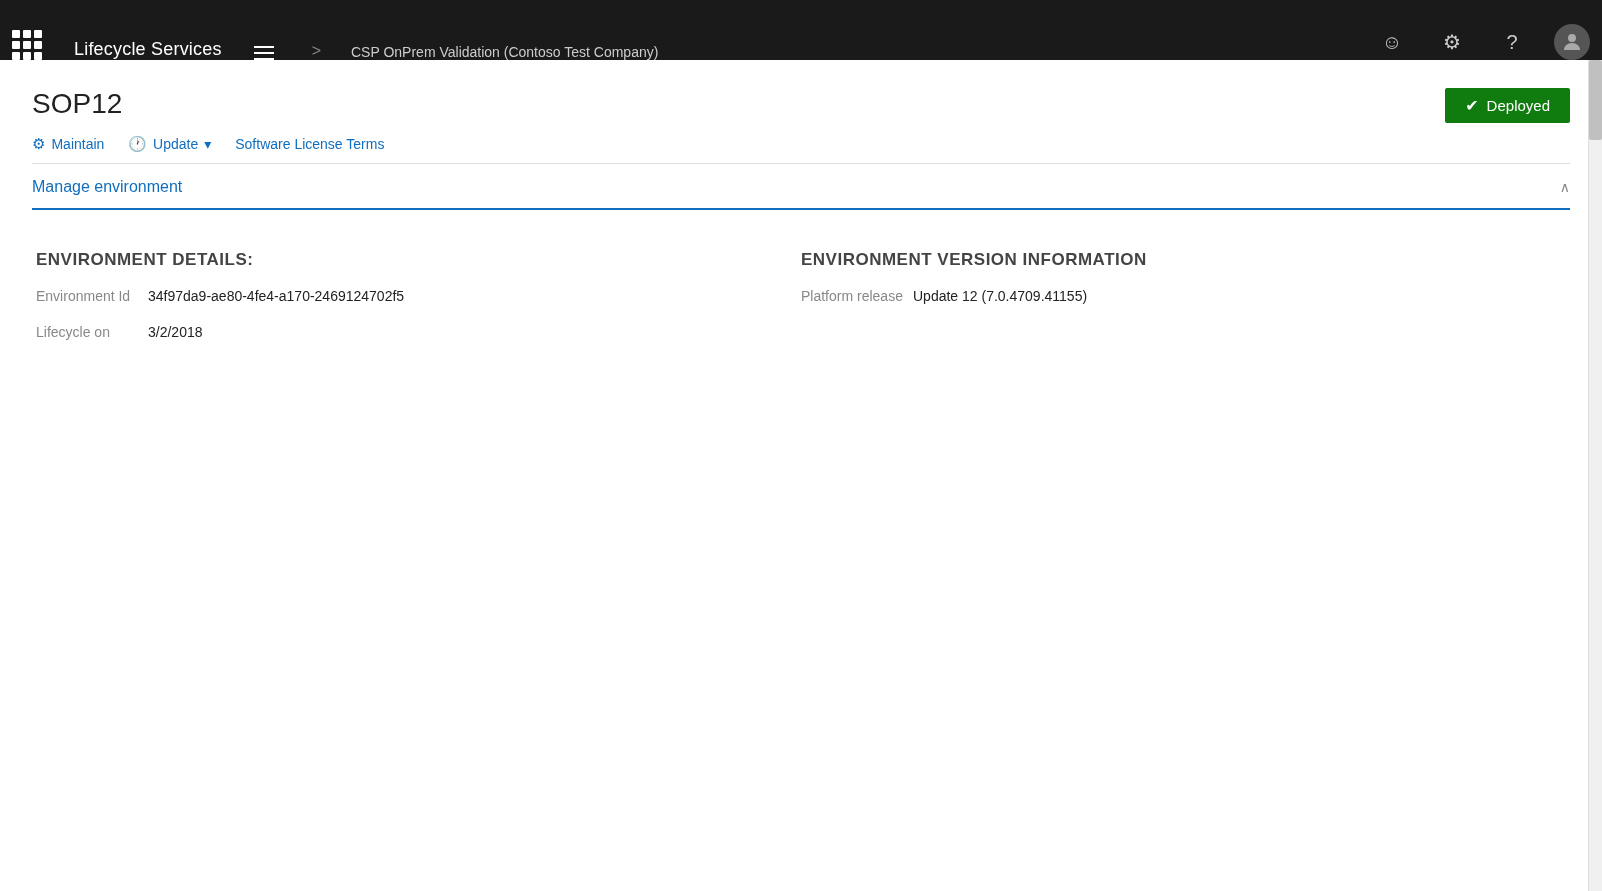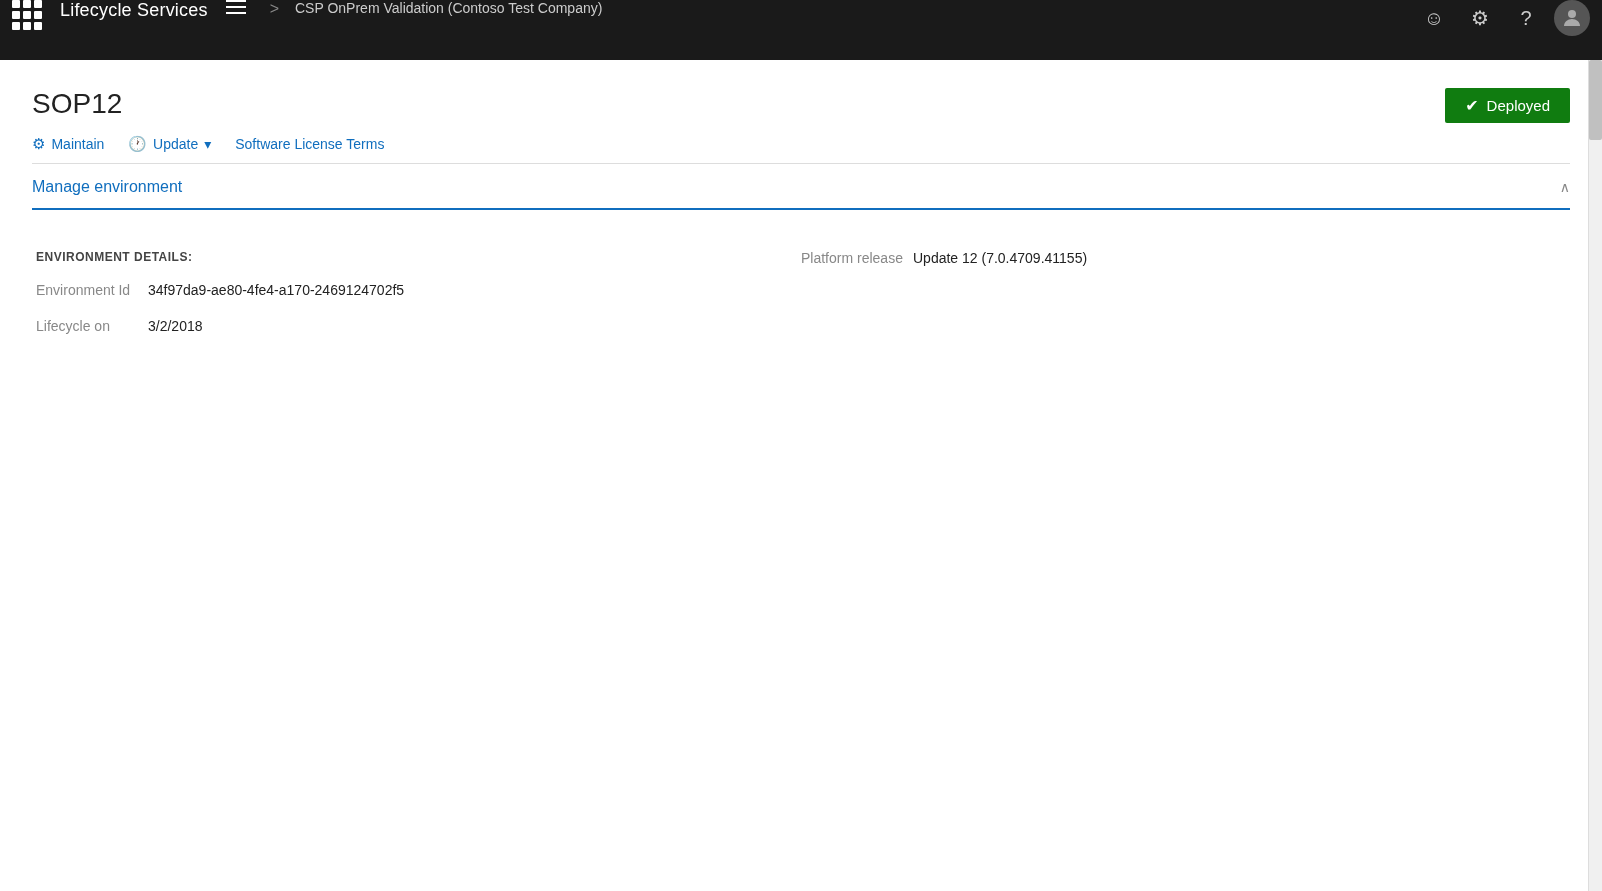--- a/index.html
+++ b/index.html
@@ -1,25 +1,25 @@
 <!DOCTYPE html>
 <html><head>
   <meta charset="utf-8">
   <style>
     * { box-sizing: border-box; margin: 0; padding: 0; }
     body { font-family: 'Segoe UI', Arial, sans-serif; background: #fff; color: #333; height: 891px; overflow: hidden; }
 
     
     .topbar {
       display: flex;
-      align-items: flex-start;
+      align-items: flex-end;
       background: #1a1a1a;
       height: 60px;
       padding: 0 12px;
-      gap: 10px;
+      gap: 24px;
     }
     .topbar-waffle {
       display: grid;
       grid-template-columns: repeat(3, 8px);
       grid-template-rows: repeat(3, 8px);
       gap: 3px;
       cursor: pointer;
       margin-right: 8px;
     }
     .topbar-waffle span {
@@ -157,21 +157,21 @@
 
     
     .details-grid {
       display: grid;
       grid-template-columns: 1fr 1fr;
       gap: 0;
       padding: 0 4px;
     }
     .details-column { }
     .details-section-label {
-      font-size: 12px;
+      font-size: 17px;
       font-weight: 700;
       color: #444;
       letter-spacing: 0.5px;
       text-transform: uppercase;
       margin-bottom: 18px;
     }
     .detail-row {
       display: flex;
       align-items: baseline;
       gap: 2px;
@@ -281,20 +281,21 @@
         <span class="detail-label">Environment Id</span>
         <span class="detail-value">34f97da9-ae80-4fe4-a170-2469124702f5</span>
       </div>
       <div class="detail-row">
         <span class="detail-label">Lifecycle on</span>
         <span class="detail-value">3/2/2018</span>
       </div>
     </div>
 
     <div class="details-column">
+      <div class="details-section-label">ENVIRONMENT VERSION INFORMATION</div>
       <div class="detail-row">
         <span class="detail-label">Platform release</span>
         <span class="detail-value">Update 12 (7.0.4709.41155)</span>
       </div>
     </div>
 
   </div>
 </div>
 
 <div class="scroll-area">

